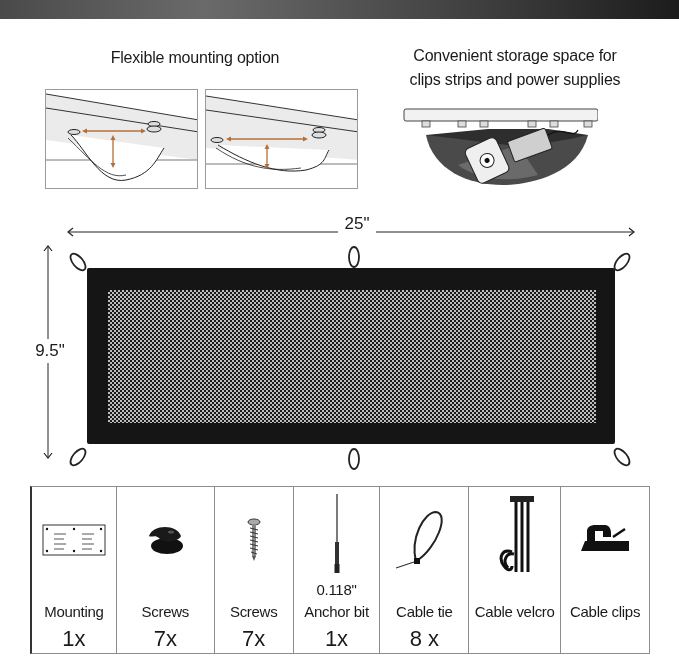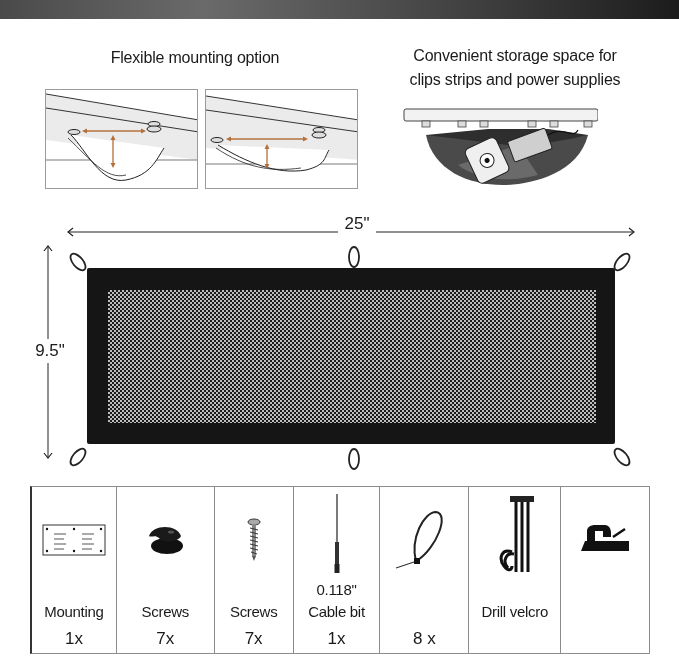--- a/index.html
+++ b/index.html
@@ -25,21 +25,21 @@
       linear-gradient(45deg, #bdbdbd 25%, transparent 25%, transparent 75%, #bdbdbd 75%),
       linear-gradient(45deg, #bdbdbd 25%, transparent 25%, transparent 75%, #bdbdbd 75%);
     background-size: 4px 4px; background-position: 0 0, 2px 2px; }
   .hook { position: absolute; width: 20px; height: 30px; }
   .table { position: absolute; left: 30px; top: 486px; width: 620px; height: 168px;
     border: 1.5px solid #8c8c8c; border-left: 2px solid #333; display: flex; }
   .cell { position: relative; height: 100%; border-right: 1.5px solid #8c8c8c; }
   .cell:last-child { border-right: none; }
   .cell .icon { position: absolute; left: 0; right: 0; top: 8px; height: 90px; display: flex; align-items: center; justify-content: center; }
   .cell .label { position: absolute; left: 0; right: 0; bottom: 30px; text-align: center; font-size: 15px; line-height: 22px; letter-spacing: -0.3px; }
-  .cell .qty { position: absolute; left: 0; right: 0; bottom: 2px; text-align: center; font-size: 17px; line-height: 24px; }
+  .cell .qty { position: absolute; left: 0; right: 0; bottom: 2px; text-align: center; font-size: 22px; line-height: 24px; }
 </style>
 </head>
 <body>
 
 <div class="topbar"></div>
 
 <div class="heading h-left">Flexible mounting option</div>
 <div class="heading h-right">
   <div>Convenient storage space for</div>
   <div>clips strips and power supplies</div>
@@ -219,58 +219,66 @@
   <div class="cell" style="width:87px;">
     <div class="icon" style="top:2px;">
       <svg width="10" height="80" viewBox="0 0 10 80">
         <line x1="5" y1="0" x2="5" y2="48" stroke="#222" stroke-width="1.2"></line>
         <rect x="3" y="48" width="4" height="22" fill="#333"></rect>
         <rect x="2.5" y="70" width="5" height="9" fill="#222"></rect>
       </svg>
     </div>
     <div class="label">
       <div>0.118"</div>
-      <div>Cable bit</div>
+      <div>Anchor bit</div>
     </div>
     <div class="qty">1x</div>
   </div>
 
   <div class="cell" style="width:89px;">
     <div class="icon">
       <svg width="60" height="64" viewBox="0 0 60 64">
         <path d="M22,54 C16,30 30,4 42,4 C56,6 42,40 24,52" fill="none" stroke="#222" stroke-width="2"></path>
         <rect x="20" y="50" width="6" height="6" fill="#111"></rect>
         <line x1="20" y1="54" x2="2" y2="60" stroke="#333" stroke-width="1.2"></line>
       </svg>
+    </div>
+    <div class="label">
+      <div></div>
+      <div>Cable tie</div>
     </div>
     <div class="qty">8 x</div>
   </div>
 
   <div class="cell" style="width:92px;">
     <div class="icon" style="top:2px;">
       <svg width="50" height="84" viewBox="0 0 50 84">
         <g stroke="#111" stroke-width="3">
             <line x1="26" y1="8" x2="26" y2="80"></line>
             <line x1="32" y1="8" x2="32" y2="80"></line>
             <line x1="38" y1="8" x2="38" y2="80"></line>
           </g>
         <path d="M20,4 L44,4 L44,10 L20,10 Z" fill="#222"></path>
         <path d="M22,60 C12,56 8,66 14,74 C18,80 22,78 22,74" fill="none" stroke="#111" stroke-width="3"></path>
         <path d="M24,62 C16,60 12,70 18,76" fill="none" stroke="#111" stroke-width="3"></path>
       </svg>
     </div>
     <div class="label">
       <div></div>
-      <div>Drill velcro</div>
+      <div>Cable velcro</div>
     </div>
   </div>
 
   <div class="cell" style="width:88px;">
     <div class="icon">
       <svg width="52" height="30" viewBox="0 0 52 30">
         <path d="M2,26 L6,16 L50,16 L50,26 Z" fill="#111"></path>
         <path d="M8,18 L8,6 C8,2 12,0 16,0 L26,0 C30,0 32,4 32,8 L32,12 L24,12 L24,6 L16,6 L16,18 Z" fill="#111"></path>
         <line x1="34" y1="12" x2="46" y2="4" stroke="#111" stroke-width="2.5"></line>
       </svg>
     </div>
+    <div class="label">
+      <div></div>
+      <div>Cable clips</div>
+    </div>
   </div>
 
 </div>
 
 </body></html>

